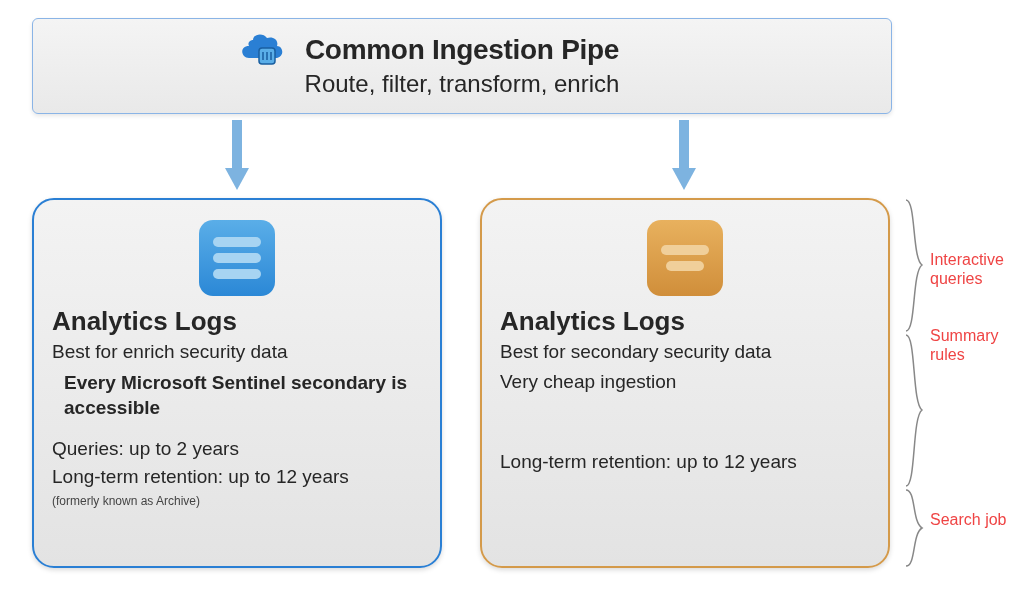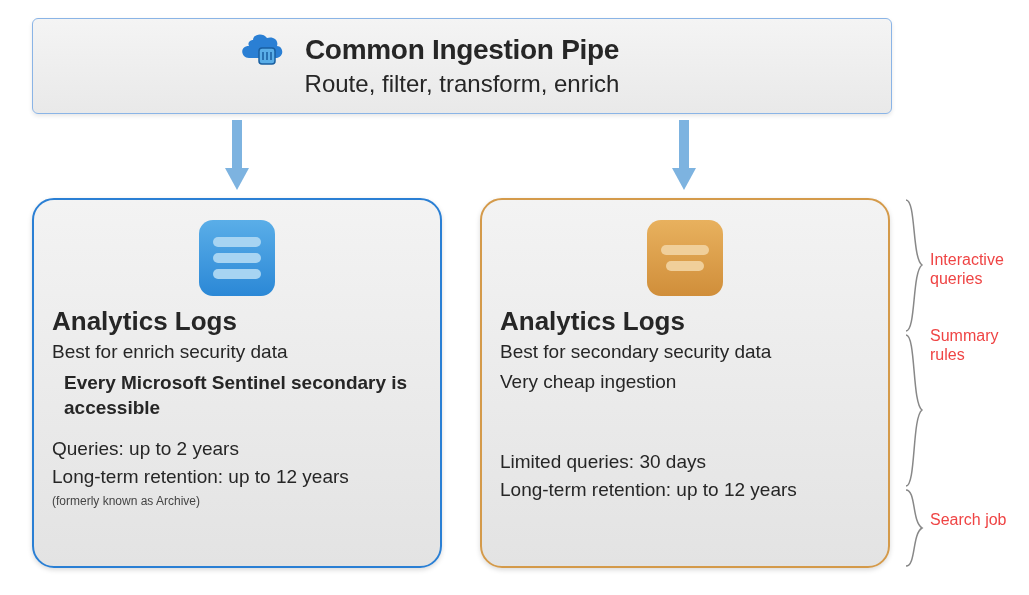--- a/index.html
+++ b/index.html
@@ -188,21 +188,20 @@
 
 <div class="log-box auxiliary">
   <div class="log-icon orange">
     <div class="bar"></div>
       <div class="bar"></div>
   </div>
   <div class="log-title">Analytics Logs</div>
   <div class="log-sub">Best for secondary security data</div>
   <div class="log-line">Very cheap ingestion</div>
   <div class="aux-spacer"></div>
-  <div class="log-line">Limited queries: 30 days</div>
   <div class="log-line">Long-term retention: up to 12 years</div>
 </div>
 
 <div class="side-labels">
   <svg class="brace" style="top:0; height:135px;" viewBox="0 0 22 135">
     <path d="M4 2 C14 2, 10 60, 20 67 C10 74, 14 133, 4 133" fill="none" stroke="#888" stroke-width="1.5"></path>
   </svg>
   <div class="side-label" style="top:52px;">Interactive queries</div>
 
   <svg class="brace" style="top:135px; height:155px;" viewBox="0 0 22 155">

